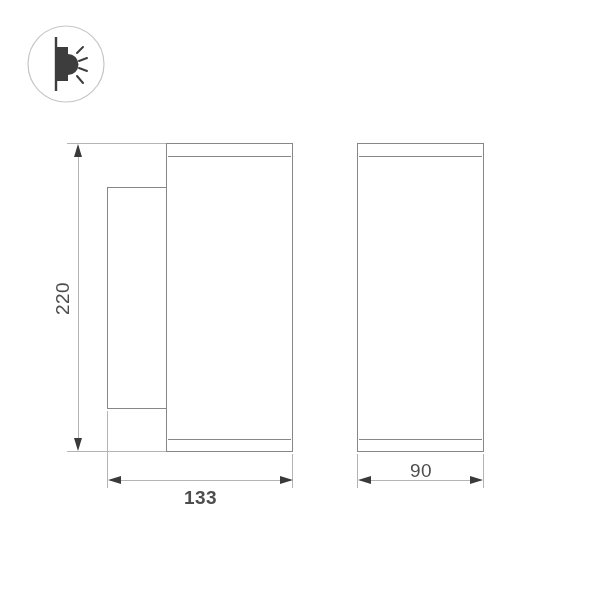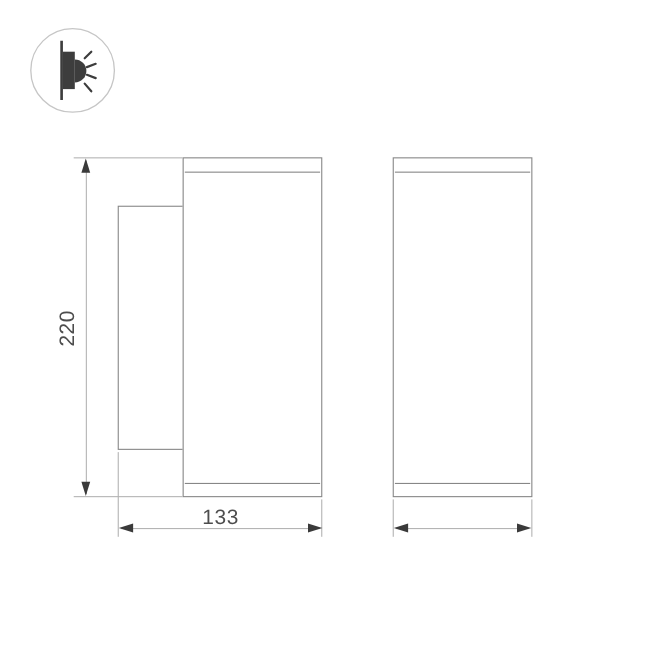--- a/index.html
+++ b/index.html
@@ -102,21 +102,22 @@
   <div class="abs dim-v" style="left:78px;top:146px;height:303px;"></div>
   <div class="abs arr arr-up" style="left:74px;top:144px;"></div>
   <div class="abs arr arr-down" style="left:74px;top:438px;"></div>
   <div class="abs dim-label rot-ccw" style="left:32px;top:289px;width:60px;">220</div>
 
   <div class="abs ext-v" style="left:107px;top:411px;height:77px;"></div>
   <div class="abs ext-v" style="left:292px;top:454px;height:34px;"></div>
   <div class="abs dim-h" style="left:110px;top:480px;width:181px;"></div>
   <div class="abs arr arr-left" style="left:108px;top:476px;"></div>
   <div class="abs arr arr-right" style="left:280px;top:476px;"></div>
-  <div class="abs dim-label" style="left:108px;top:461px;width:185px;">133</div>
+  <div class="abs dim-label" style="left:108px;top:488px;width:185px;font-weight:bold;">133</div>
 
   <div class="abs ext-v" style="left:357px;top:454px;height:34px;"></div>
   <div class="abs ext-v" style="left:483px;top:454px;height:34px;"></div>
   <div class="abs dim-h" style="left:360px;top:480px;width:121px;"></div>
   <div class="abs arr arr-left" style="left:358px;top:476px;"></div>
   <div class="abs arr arr-right" style="left:470px;top:476px;"></div>
+  <div class="abs dim-label" style="left:358px;top:461px;width:126px;">90</div>
 
 </div>
 
 </body></html>

